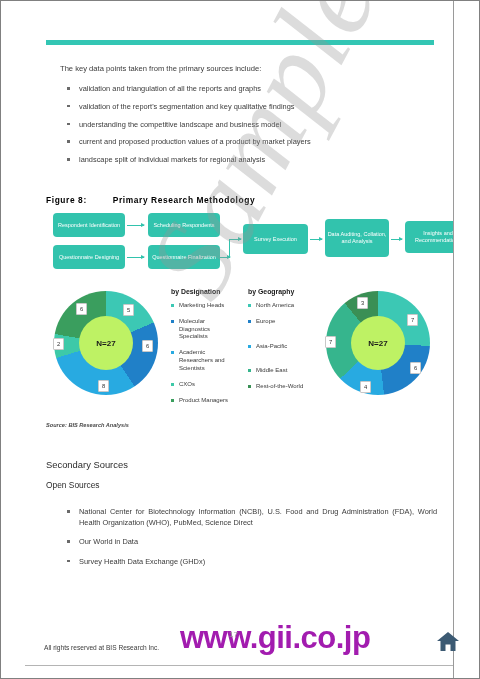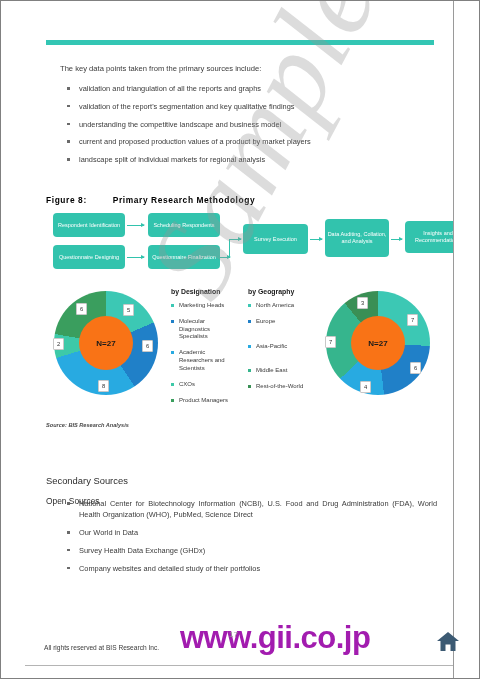--- a/index.html
+++ b/index.html
@@ -159,21 +159,21 @@
 
   
   .donut-wrap{position:absolute;}
   .donut{
     position:absolute;
     border-radius:50%;
   }
   .donut-hole{
     position:absolute;
     border-radius:50%;
-    background:#f97316;
+    background:#bef264;
     display:flex;align-items:center;justify-content:center;
     font-size:8px;font-weight:bold;color:#1a1a1a;
   }
   .seg-label{
     position:absolute;
     background:#ffffff;
     border:0.6px solid #c8c8c8;
     font-size:5.8px;
     color:#333;
     width:9px;height:10px;
@@ -204,31 +204,32 @@
   }
 
   .source{
     position:absolute;left:45px;top:421px;
     font-size:5.6px;font-style:italic;color:#4a4a4a;
     font-weight:bold;
   }
 
   .h-sec{
     position:absolute;left:45px;
-    font-size:9.4px;color:#2c2c2c;margin-top:16px;
+    font-size:9.4px;color:#2c2c2c;
   }
   .h-sec.secondary{top:458px;}
   .h-sec.open{top:479px;font-size:8.4px;}
 
   .secondary-list{
     position:absolute;left:60px;top:497px;width:376px;
   }
   .secondary-list li{
     text-align:justify;
     margin-bottom:6.4px;
+    margin-top:8px;
   }
 
   .footer-rule{
     position:absolute;left:24px;right:26px;bottom:12px;
     height:1px;background:#b4b4b4;
   }
   .footer-text{
     position:absolute;left:43px;bottom:27px;
     font-size:6.6px;color:#3a3a3a;
   }
@@ -328,21 +329,20 @@
 
     <div class="source">Source: BIS Research Analysis</div>
 
     <div class="h-sec secondary">Secondary Sources</div>
     <div class="h-sec open">Open Sources</div>
 
     <ul class="blist secondary-list">
       <li>National Center for Biotechnology Information (NCBI), U.S. Food and Drug Administration (FDA), World Health Organization (WHO), PubMed, Science Direct</li>
       <li>Our World in Data</li>
       <li>Survey Health Data Exchange (GHDx)</li>
-      <li>Company websites and detailed study of their portfolios</li>
     </ul>
   </div>
 
   <div class="pagenum">17</div>
   <div class="wm-gii">www.gii.co.jp</div>
 
   <svg class="home-icon" viewBox="0 0 24 24">
     <path d="M12 2 L23 11 L19.5 11 L19.5 21 L14.5 21 L14.5 14.5 L9.5 14.5 L9.5 21 L4.5 21 L4.5 11 L1 11 Z" fill="#3c5a73"></path>
   </svg>
 

